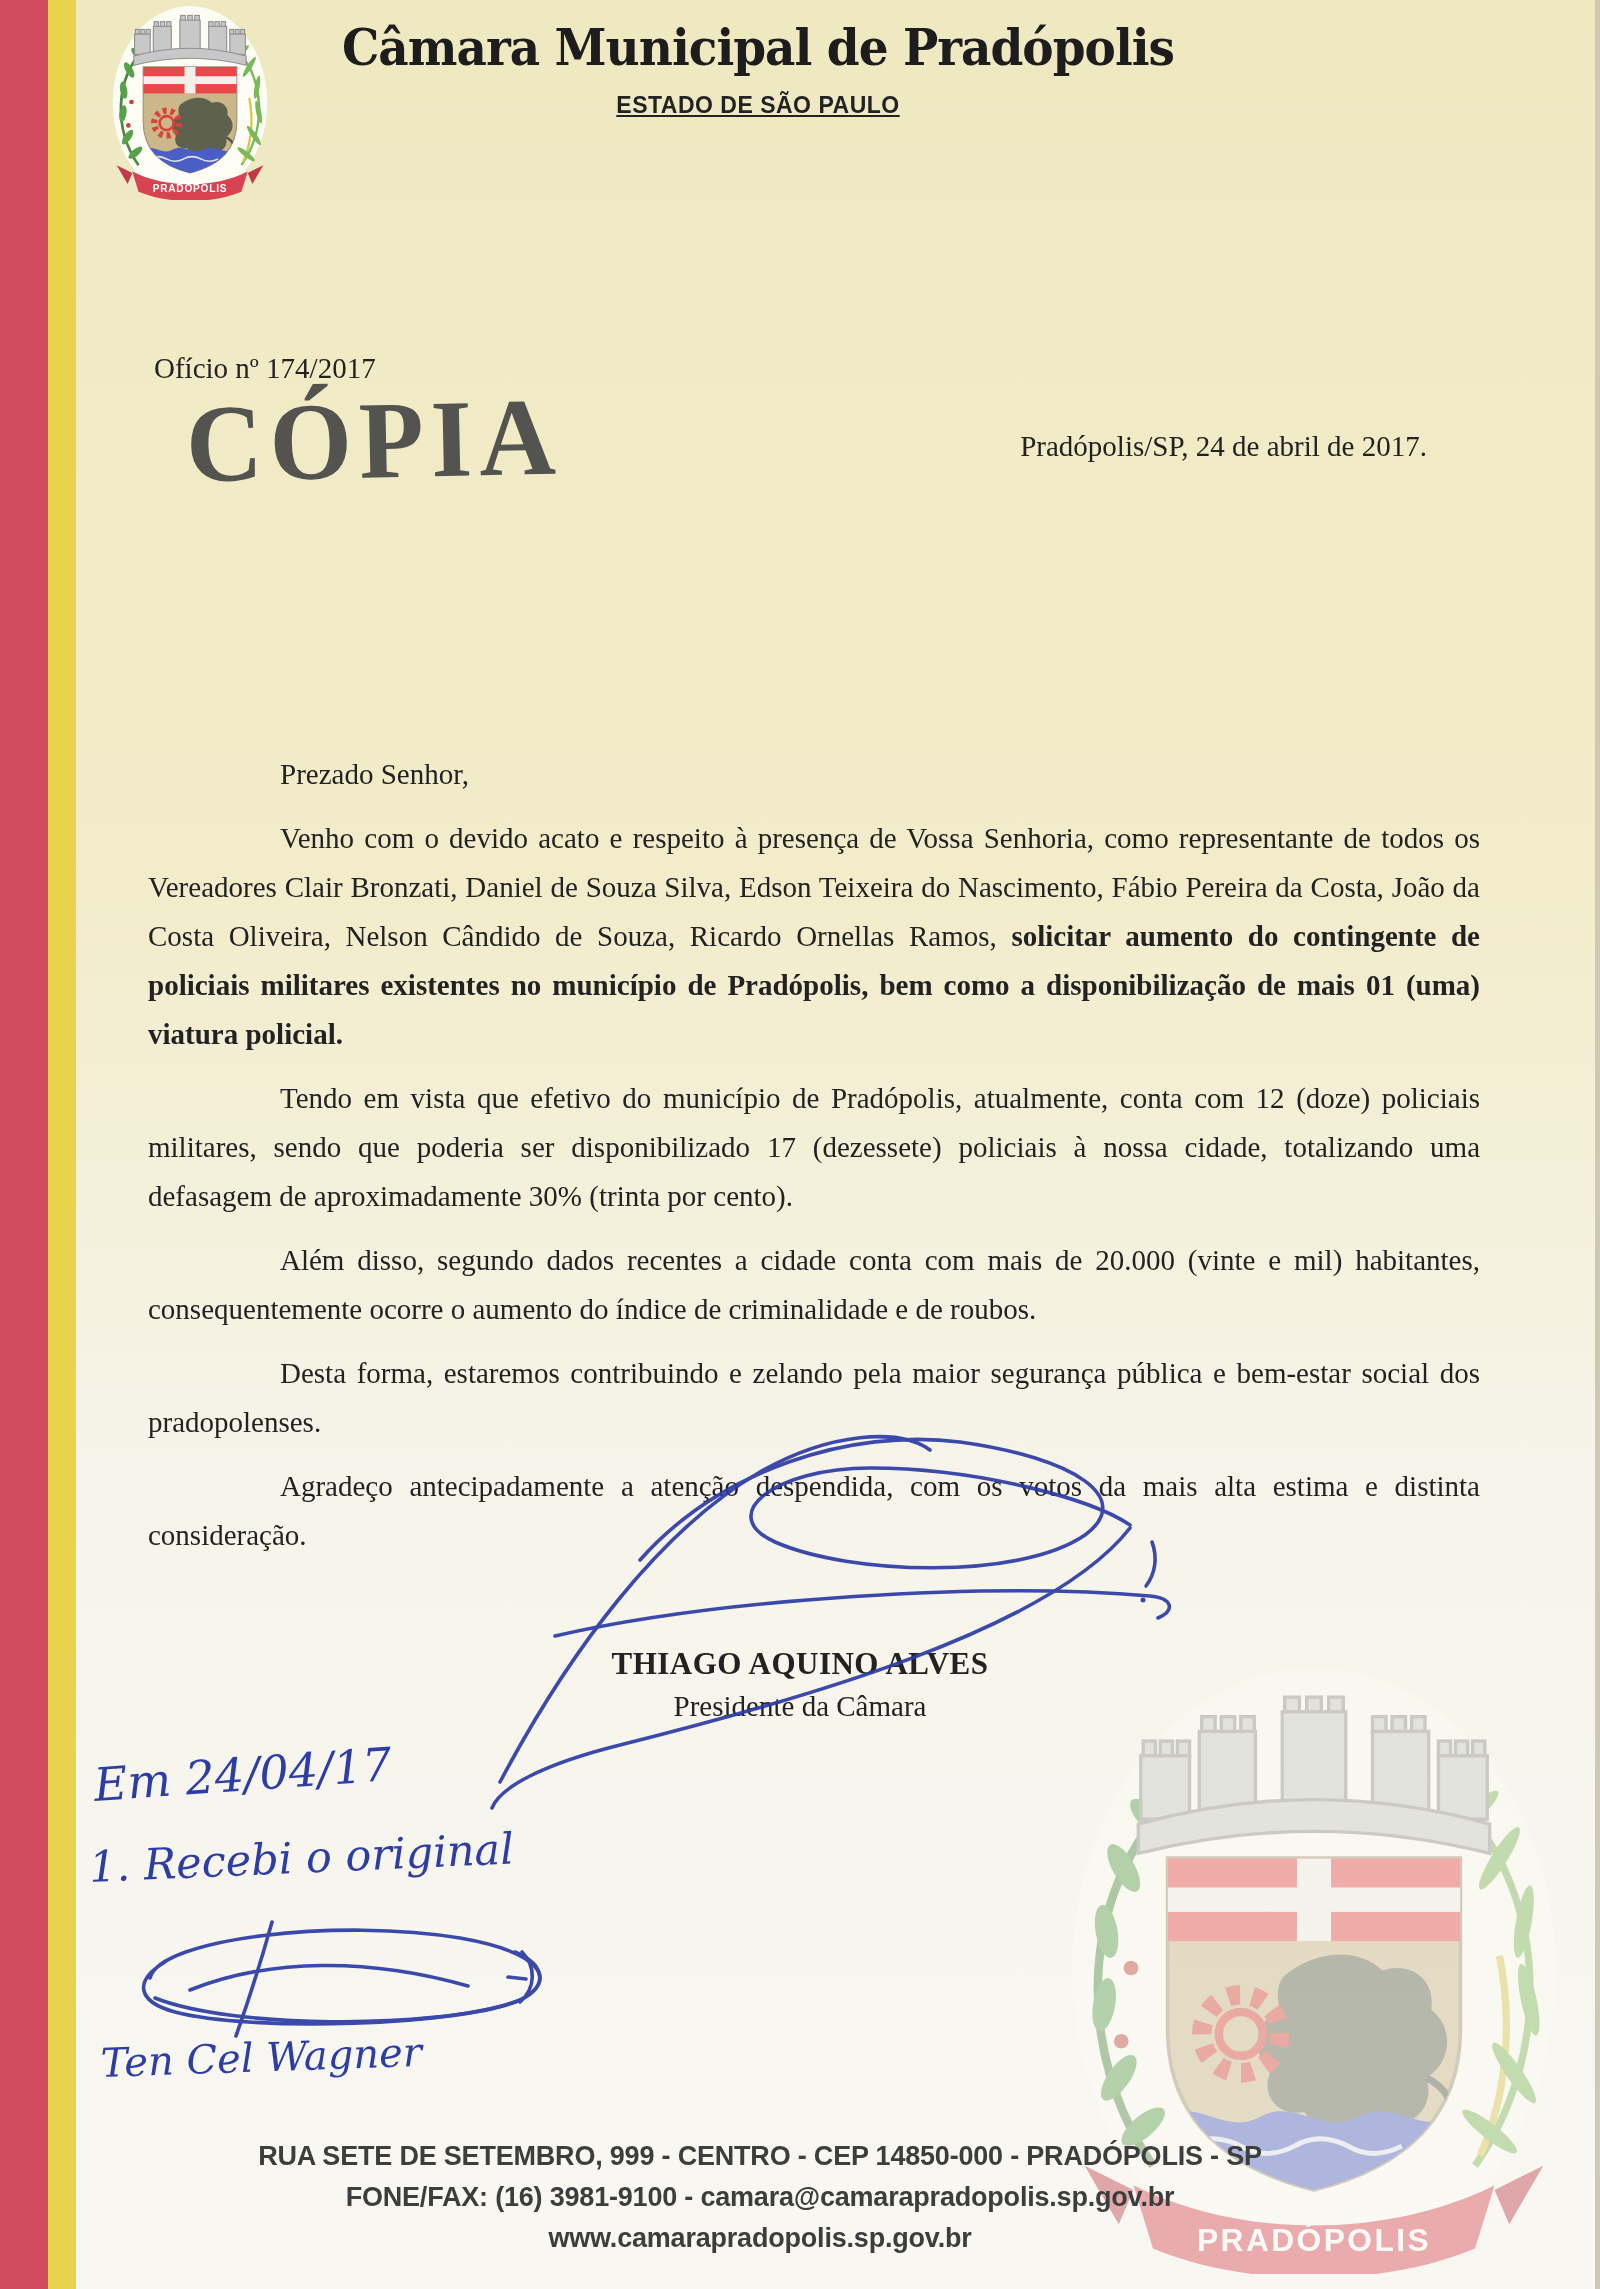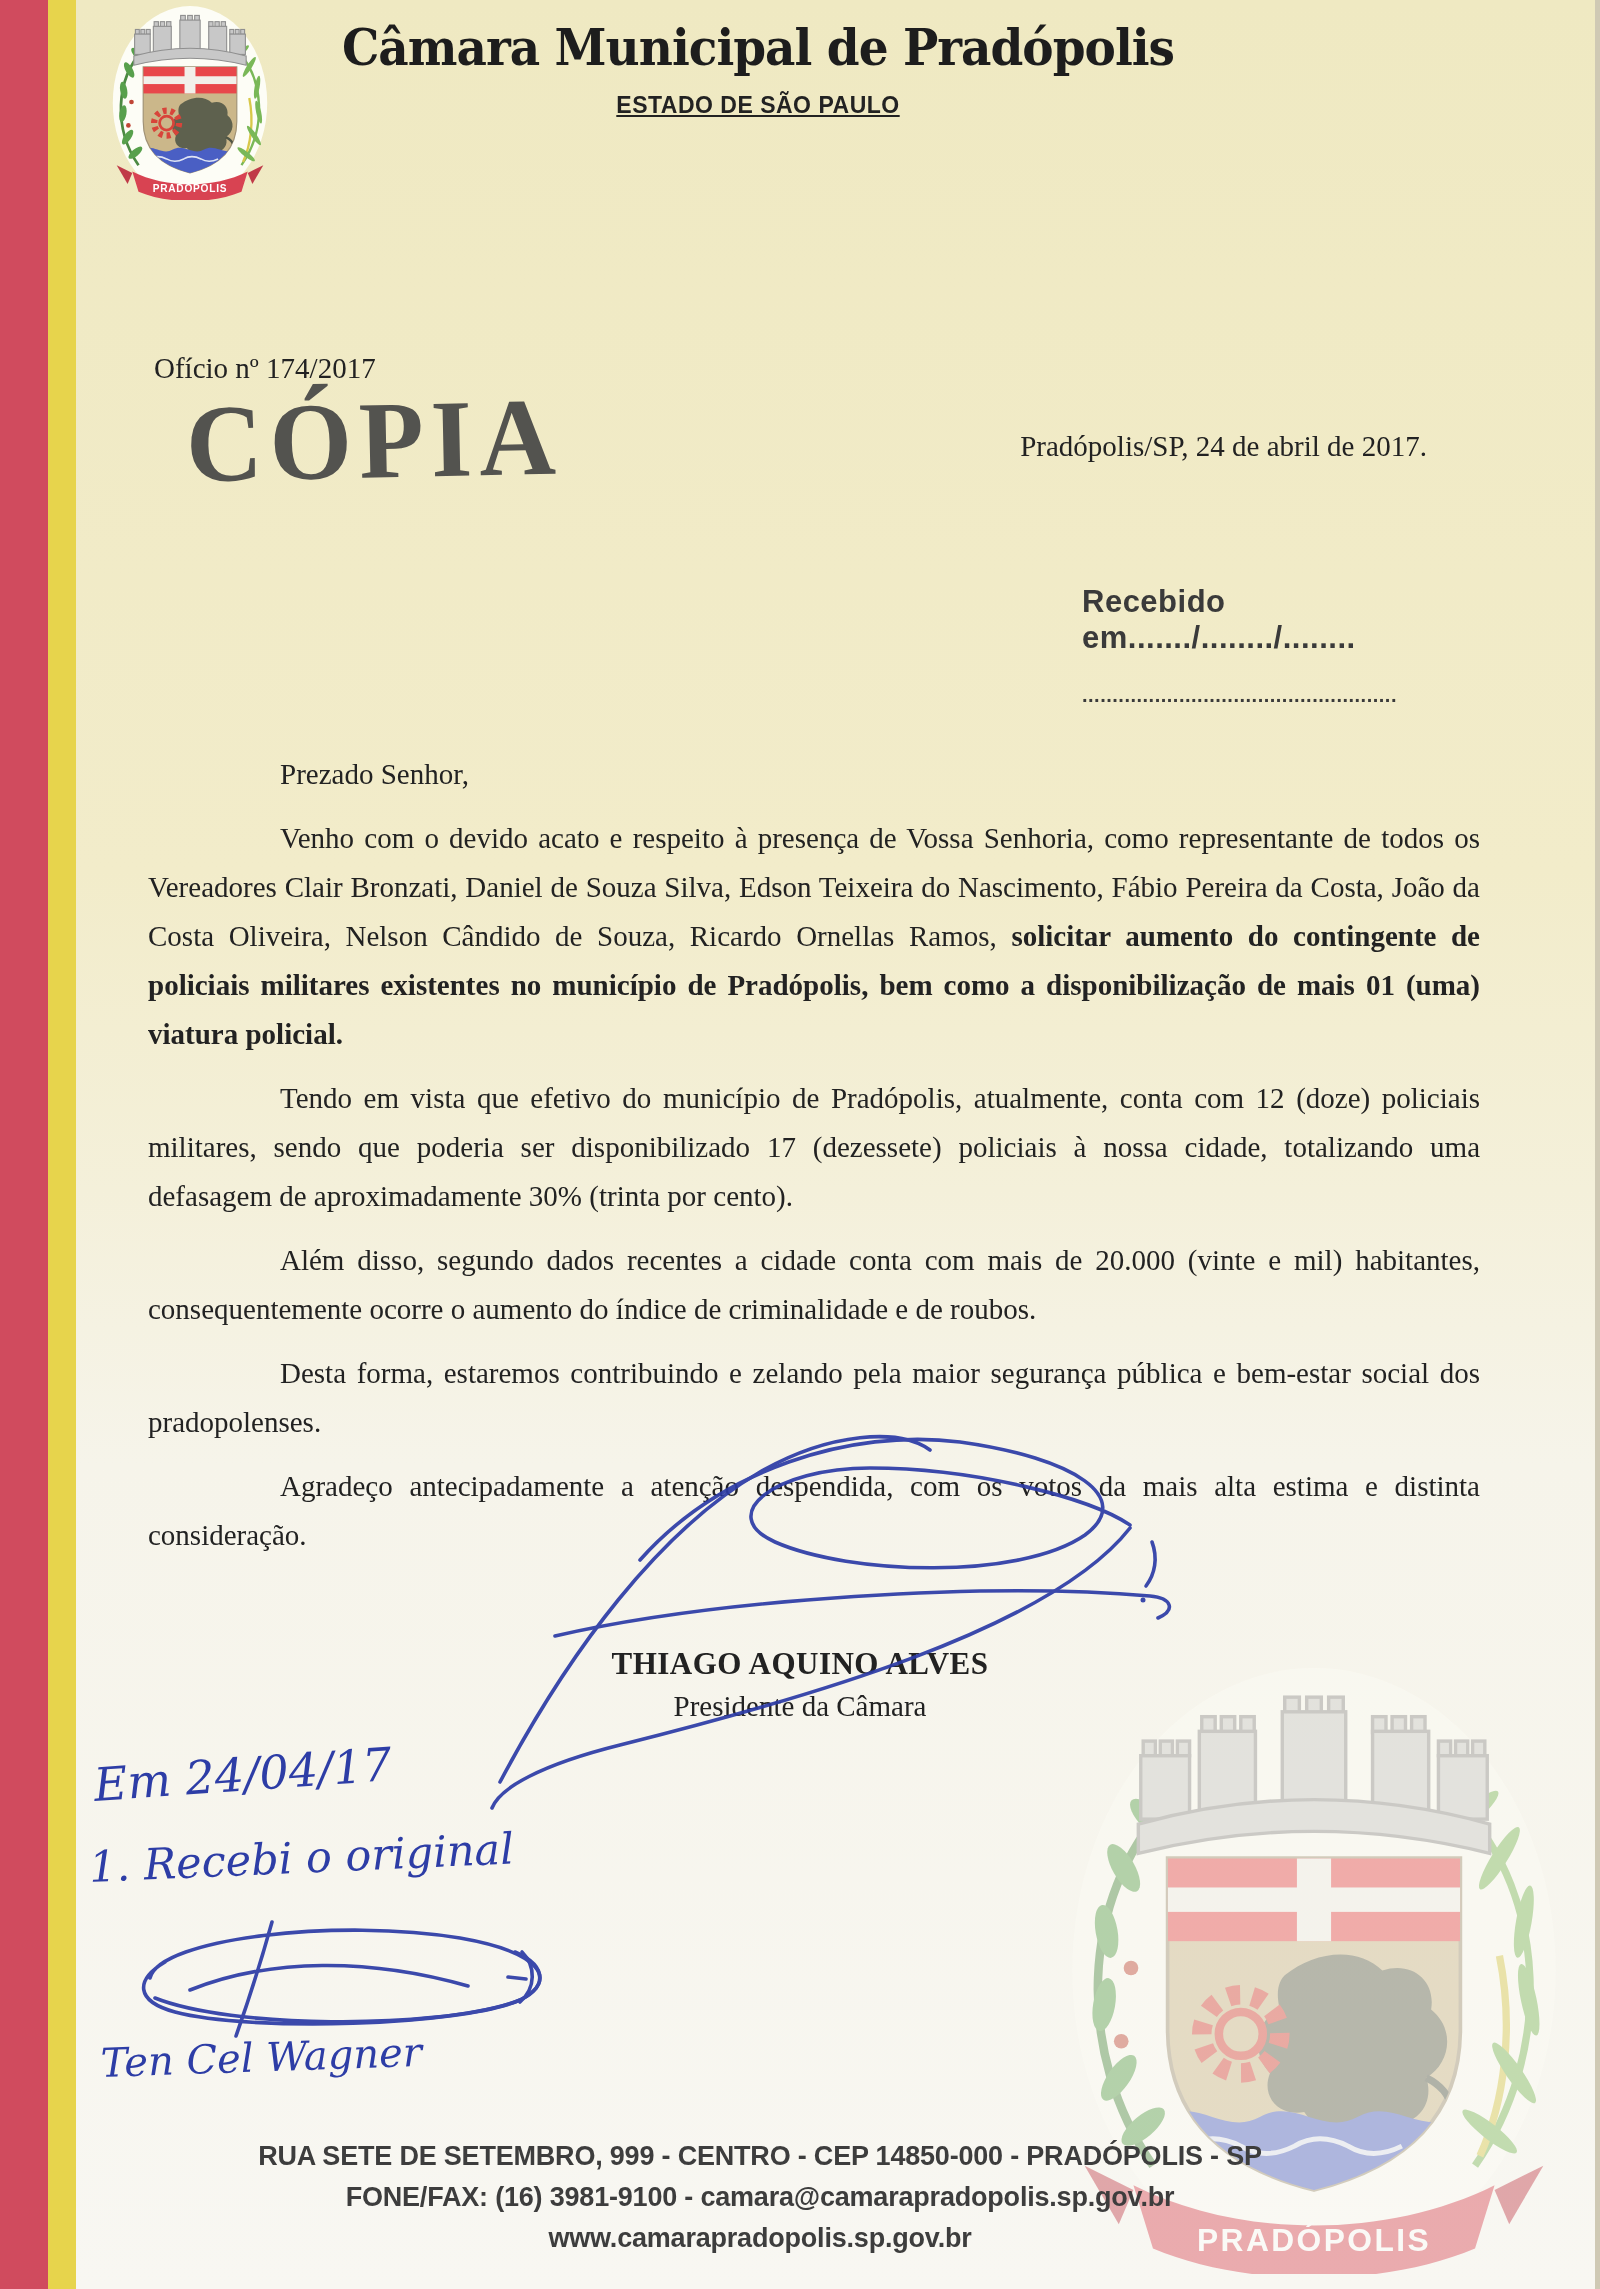--- a/index.html
+++ b/index.html
@@ -138,24 +138,20 @@
 </div>
 
   <div class="org-name">Câmara Municipal de Pradópolis</div>
   <div class="state-line">ESTADO DE SÃO PAULO</div>
 
   <div class="oficio">Ofício nº 174/2017</div>
   <div class="copia">CÓPIA</div>
   <div class="dateline">Pradópolis/SP, 24 de abril de 2017.</div>
 
 
-  <div class="received">
-    <div class="received-label">Recebido em......./......../........</div>
-    <div class="received-dots">....................................................</div>
-  </div>
 
   <div class="body-text">
     <p class="greeting">Prezado Senhor,</p>
     <p class="para"><span>Venho com o devido acato e respeito à presença de Vossa Senhoria, como representante de todos os Vereadores Clair Bronzati, Daniel de Souza Silva, Edson Teixeira do Nascimento, Fábio Pereira da Costa, João da Costa Oliveira, Nelson Cândido de Souza, Ricardo Ornellas Ramos, </span><span class="bold">solicitar aumento do contingente de policiais militares existentes no município de Pradópolis, bem como a disponibilização de mais 01 (uma) viatura policial.</span></p>
     <p class="para"><span>Tendo em vista que efetivo do município de Pradópolis, atualmente, conta com 12 (doze) policiais militares, sendo que poderia ser disponibilizado 17 (dezessete) policiais à nossa cidade, totalizando uma defasagem de aproximadamente 30% (trinta por cento).</span></p>
     <p class="para"><span>Além disso, segundo dados recentes a cidade conta com mais de 20.000 (vinte e mil) habitantes, consequentemente ocorre o aumento do índice de criminalidade e de roubos.</span></p>
     <p class="para"><span>Desta forma, estaremos contribuindo e zelando pela maior segurança pública e bem-estar social dos pradopolenses.</span></p>
     <p class="para"><span>Agradeço antecipadamente a atenção despendida, com os votos da mais alta estima e distinta consideração.</span></p>
   </div>
 

